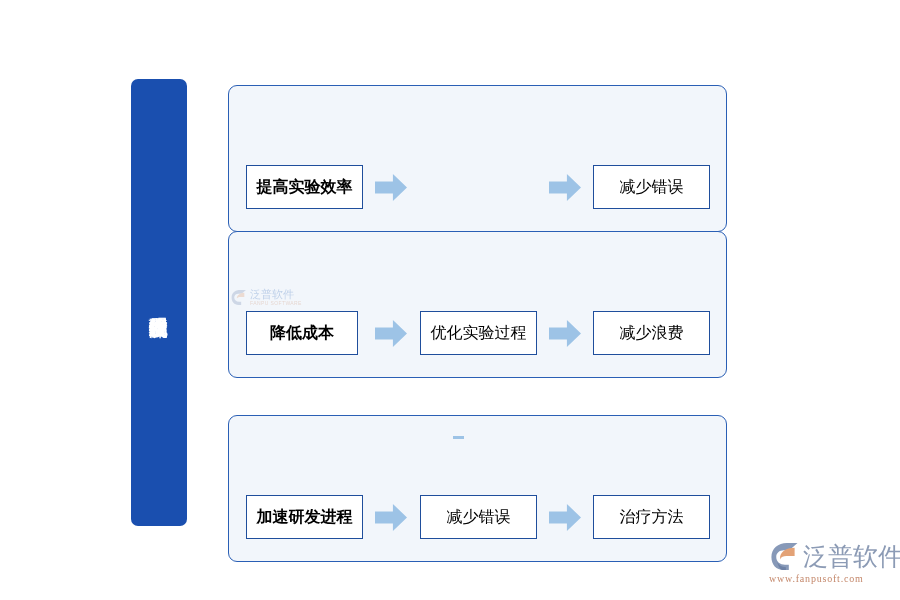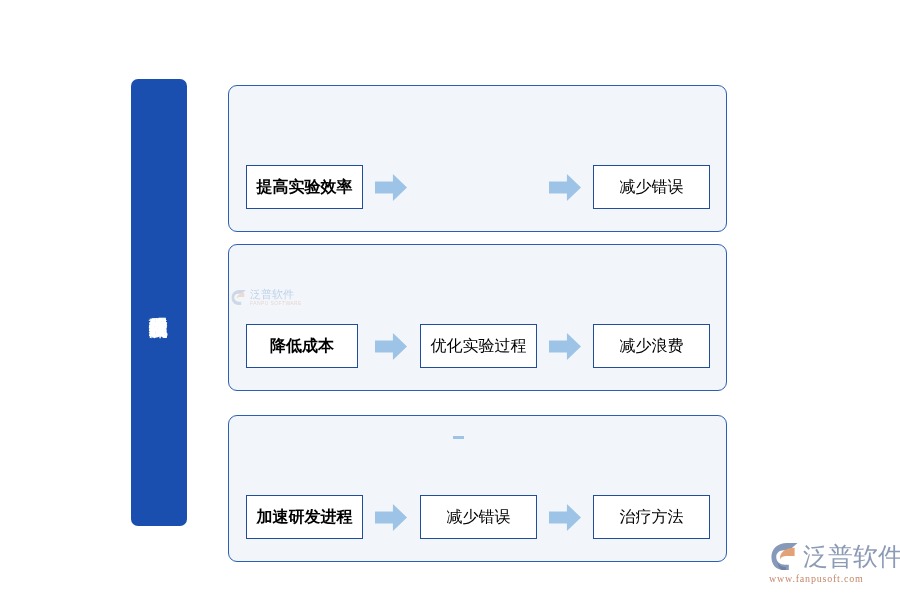--- a/index.html
+++ b/index.html
@@ -47,21 +47,21 @@
     position: absolute;
     left: 228px;
     width: 499px;
     height: 147px;
     background: #F2F6FB;
     border: 1.6px solid #2A5FB5;
     border-radius: 9px;
     box-sizing: border-box;
   }
   .panel.row1 { top: 85px; padding-left: 44px; }
-  .panel.row2 { top: 244px; }
+  .panel.row2 { top: 231px; }
   .panel.row3 { top: 384px; margin-top: 31px; }
 
   
   .step-box {
     position: absolute;
     background: #ffffff;
     border: 1.5px solid #1F4E9C;
     box-sizing: border-box;
     display: flex;
     align-items: center;

